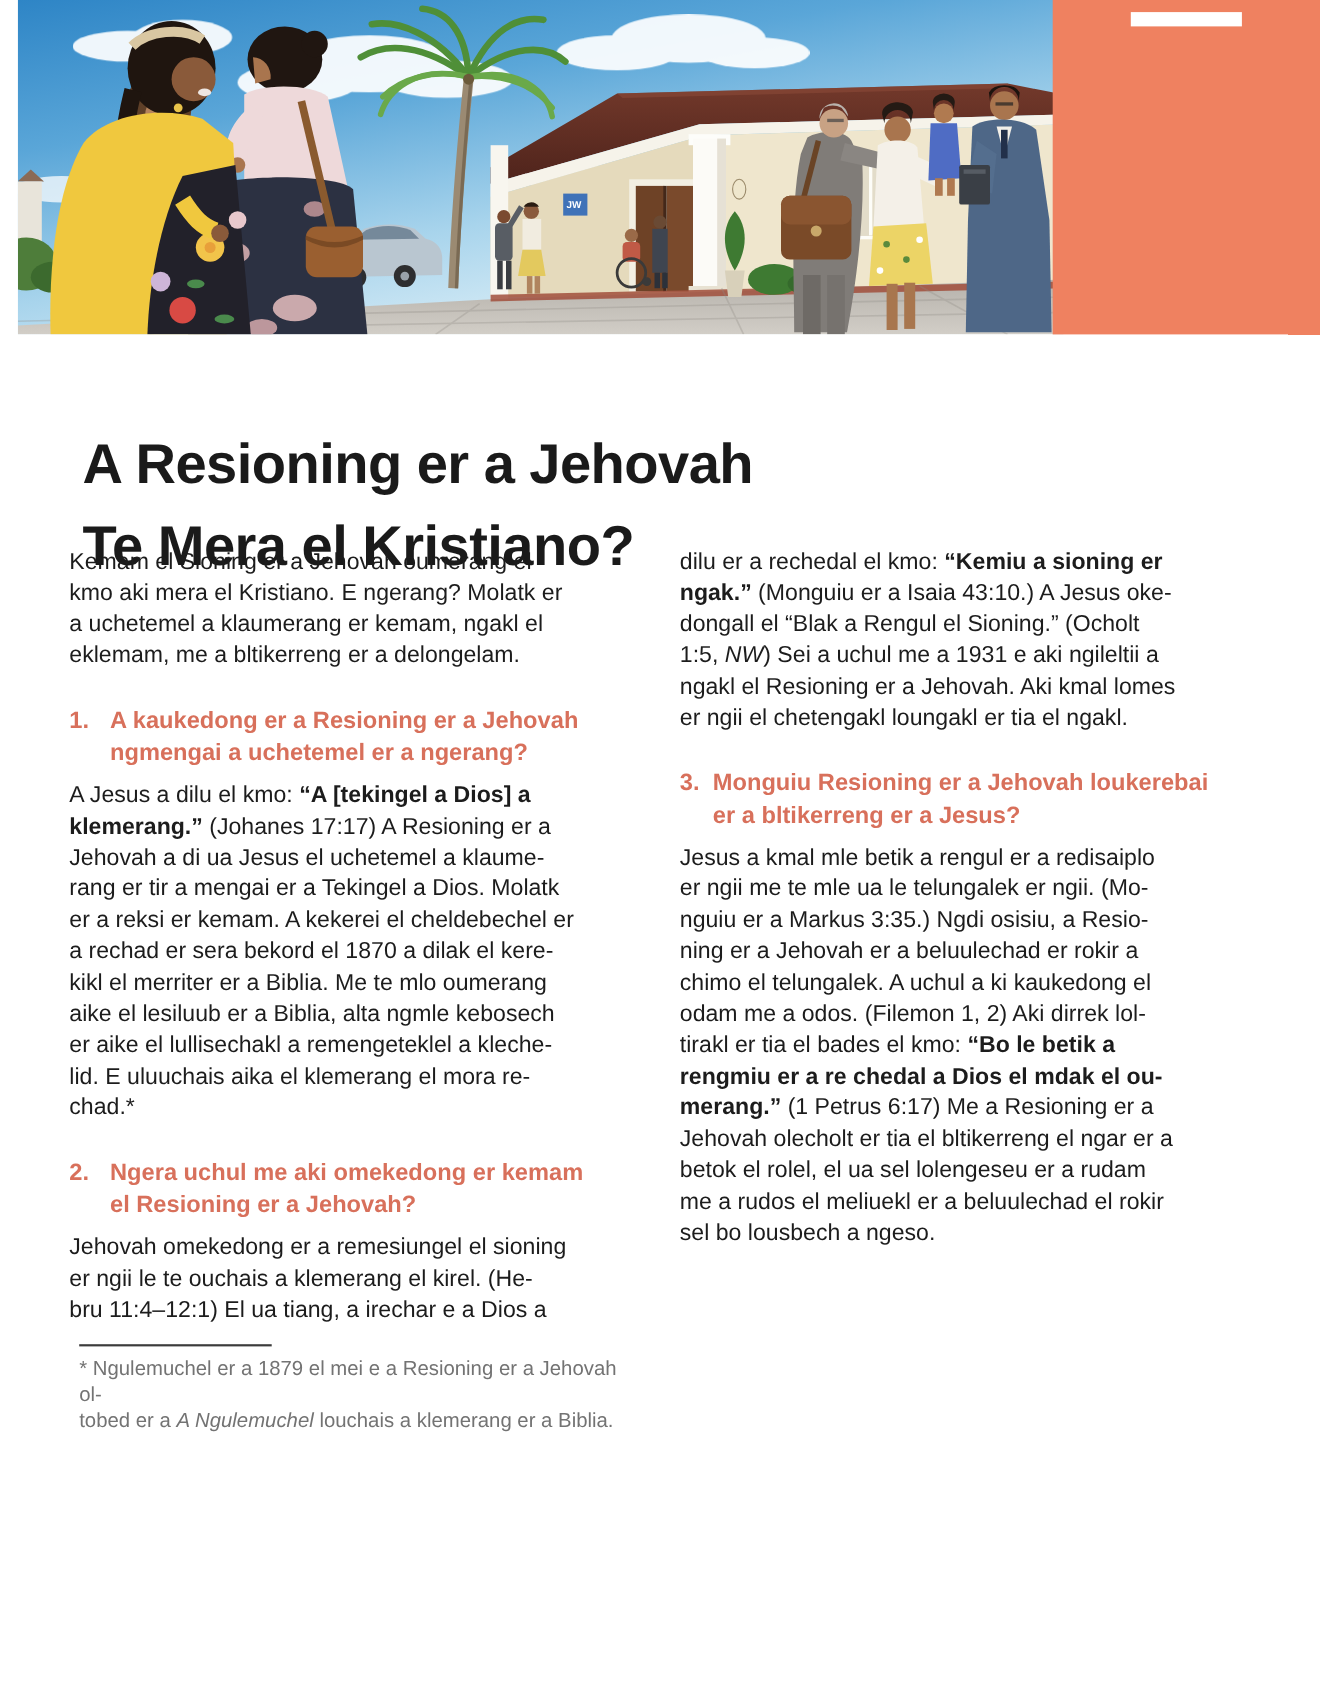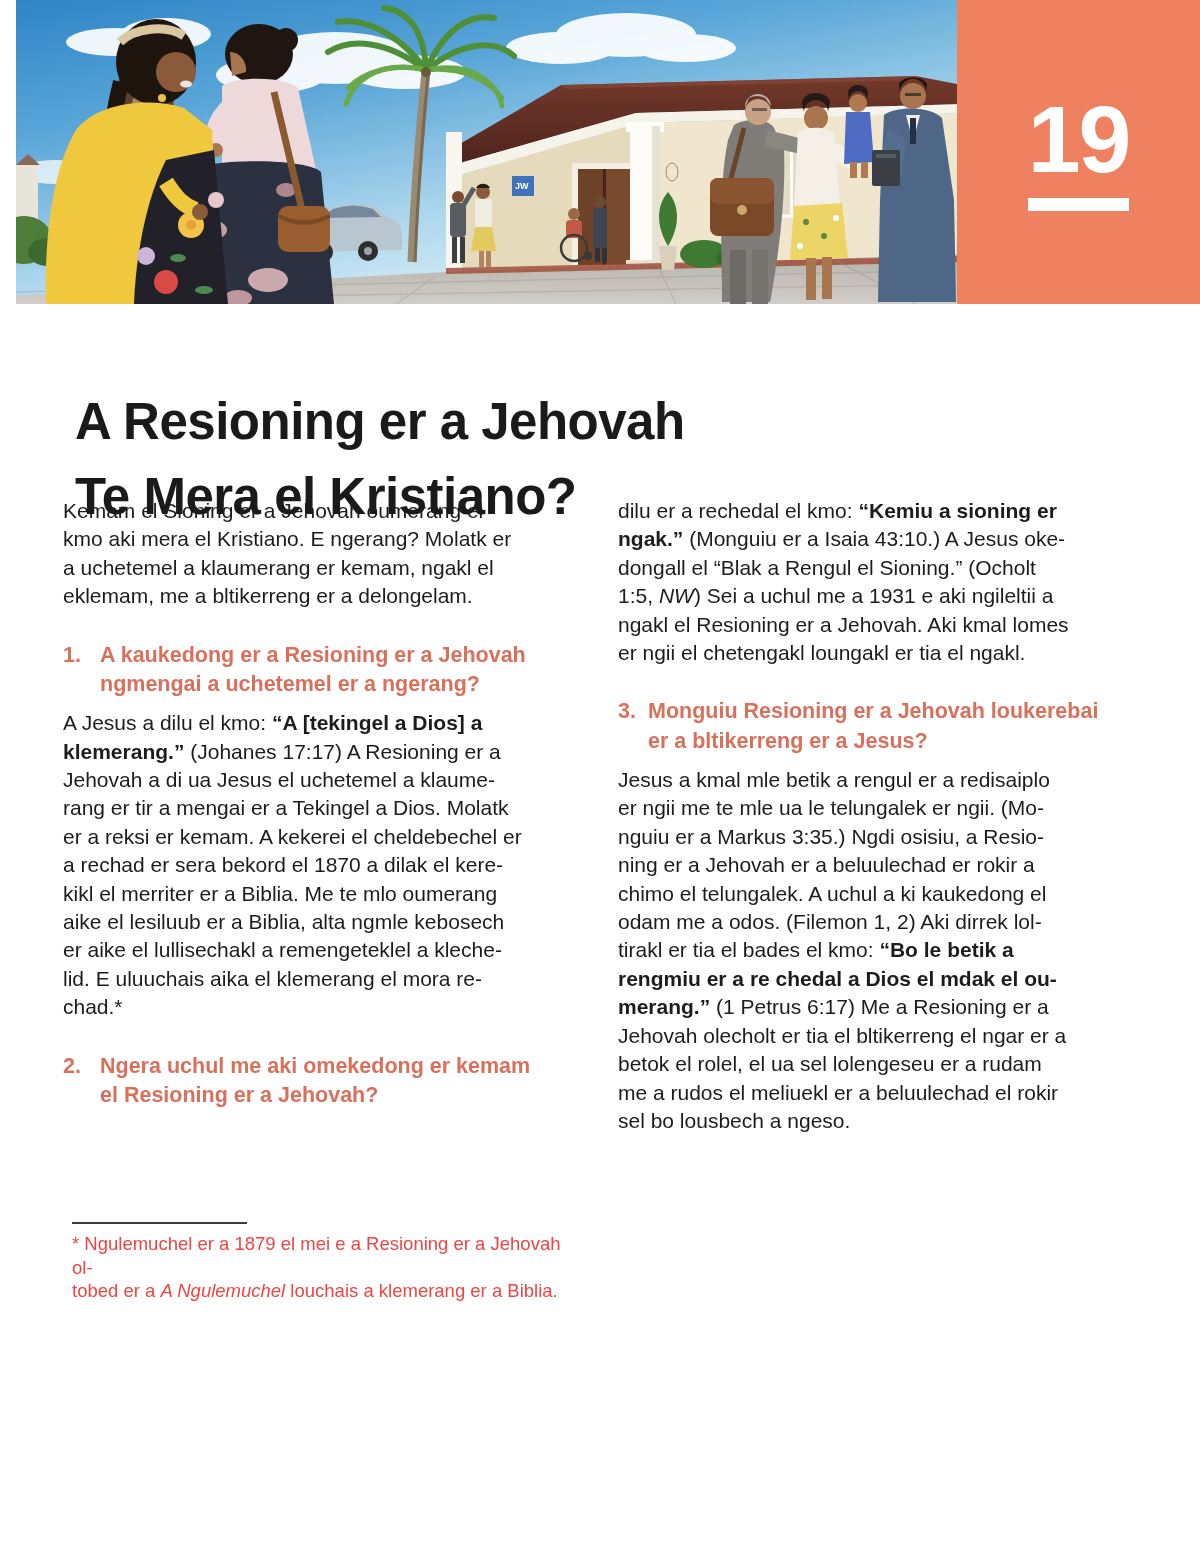--- a/index.html
+++ b/index.html
@@ -41,21 +41,21 @@
   .col-left .q-num{width:37px;}
   .col-right .q-num{width:30px;}
   .q-text{white-space:pre-line;}
   .para{margin-top:0;}
   .seg-b{font-weight:700;}
   .seg-i{font-style:italic;}
   
   .footnote-rule{position:absolute;left:72px;top:1222px;width:175px;height:2px;background:#3c3c3c;}
   .footnote{
     position:absolute;left:72px;top:1232px;width:492px;
-    font-size:18.5px;line-height:23.5px;white-space:pre-line;color:#ef4444;
+    font-size:18.5px;line-height:23.5px;white-space:pre-line;color:#737373;
   }
 </style>
 </head>
 <body>
 
 <div class="photo-wrap">
 <svg width="951" height="304" viewBox="0 0 951 304" preserveAspectRatio="none">
   <defs>
     <linearGradient id="g-sky" x1="0" y1="0" x2="0.55" y2="1">
       <stop offset="0" stop-color="#2e85c6"></stop>
@@ -290,21 +290,20 @@
       <ellipse cx="162" cy="258" rx="8" ry="4" fill="#4a8a4c"></ellipse>
       <ellipse cx="188" cy="290" rx="9" ry="4" fill="#4a8a4c"></ellipse>
     </g>
     <path d="M150,182 C160,198 168,206 180,210" stroke="#f0c83e" stroke-width="16" fill="none"></path>
     <circle cx="184" cy="212" r="8" fill="#8a5a3a"></circle>
   </g>
 </svg>
 </div>
 
 <div class="chapter-block">
-  <div class="chapter-num">19</div>
   <div class="chapter-bar"></div>
 </div>
 
 <h1 class="page-title">A Resioning er a Jehovah
 Te Mera el Kristiano?</h1>
 
 <div class="col col-left">
   <p class="body-text indent para" style="margin:0;">Kemam el Sioning er a Jehovah oumerang el
 kmo aki mera el Kristiano. E ngerang? Molatk er
 a uchetemel a klaumerang er kemam, ngakl el
@@ -325,20 +324,23 @@
 aike el lesiluub er a Biblia, alta ngmle kebosech
 er aike el lullisechakl a remengeteklel a kleche-
 lid. E uluuchais aika el klemerang el mora re-
 chad.*</span></p>
 
   <div class="q-heading">
     <span class="q-num">2.</span>
     <span class="q-text">Ngera uchul me aki omekedong er kemam
 el Resioning er a Jehovah?</span>
   </div>
+  <p class="body-text indent para" style="margin:0;"><span>Jehovah omekedong er a remesiungel el sioning
+er ngii le te ouchais a klemerang el kirel. (He-
+bru 11:4–12:1) El ua tiang, a irechar e a Dios a</span></p>
 </div>
 
 <div class="col col-right">
   <p class="body-text indent para" style="margin:0;"><span>dilu er a rechedal el kmo: </span><span class="seg-b">“Kemiu a sioning er
 ngak.”</span><span> (Monguiu er a Isaia 43:10.) A Jesus oke-
 dongall el “Blak a Rengul el Sioning.” (Ocholt
 1:5, </span><span class="seg-i">NW</span><span>) Sei a uchul me a 1931 e aki ngileltii a
 ngakl el Resioning er a Jehovah. Aki kmal lomes
 er ngii el chetengakl loungakl er tia el ngakl.</span></p>
 

